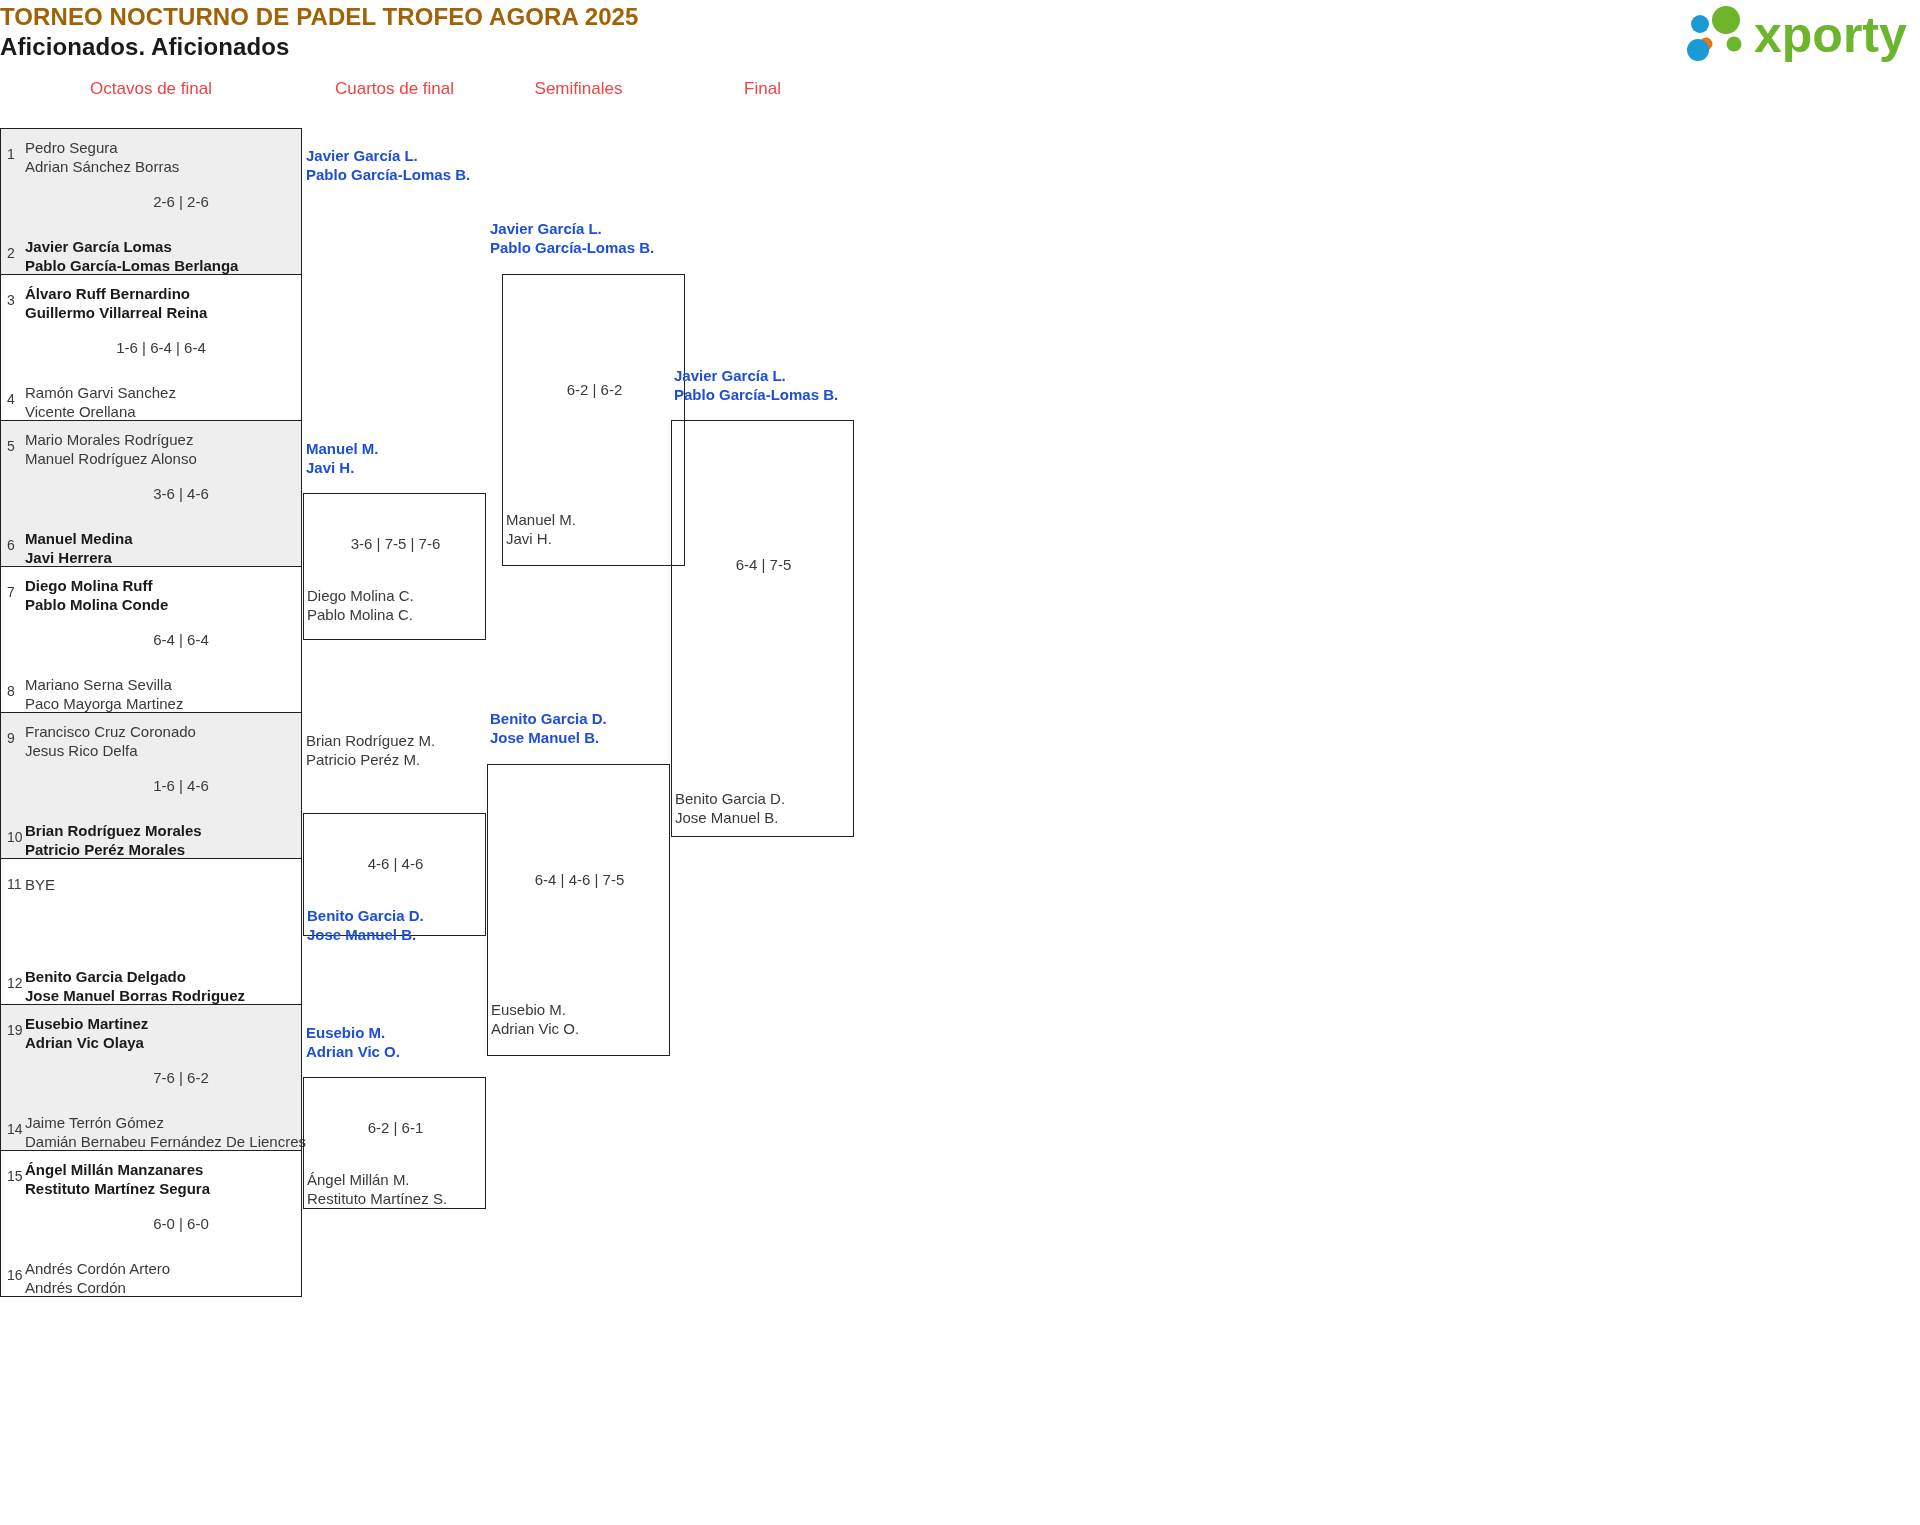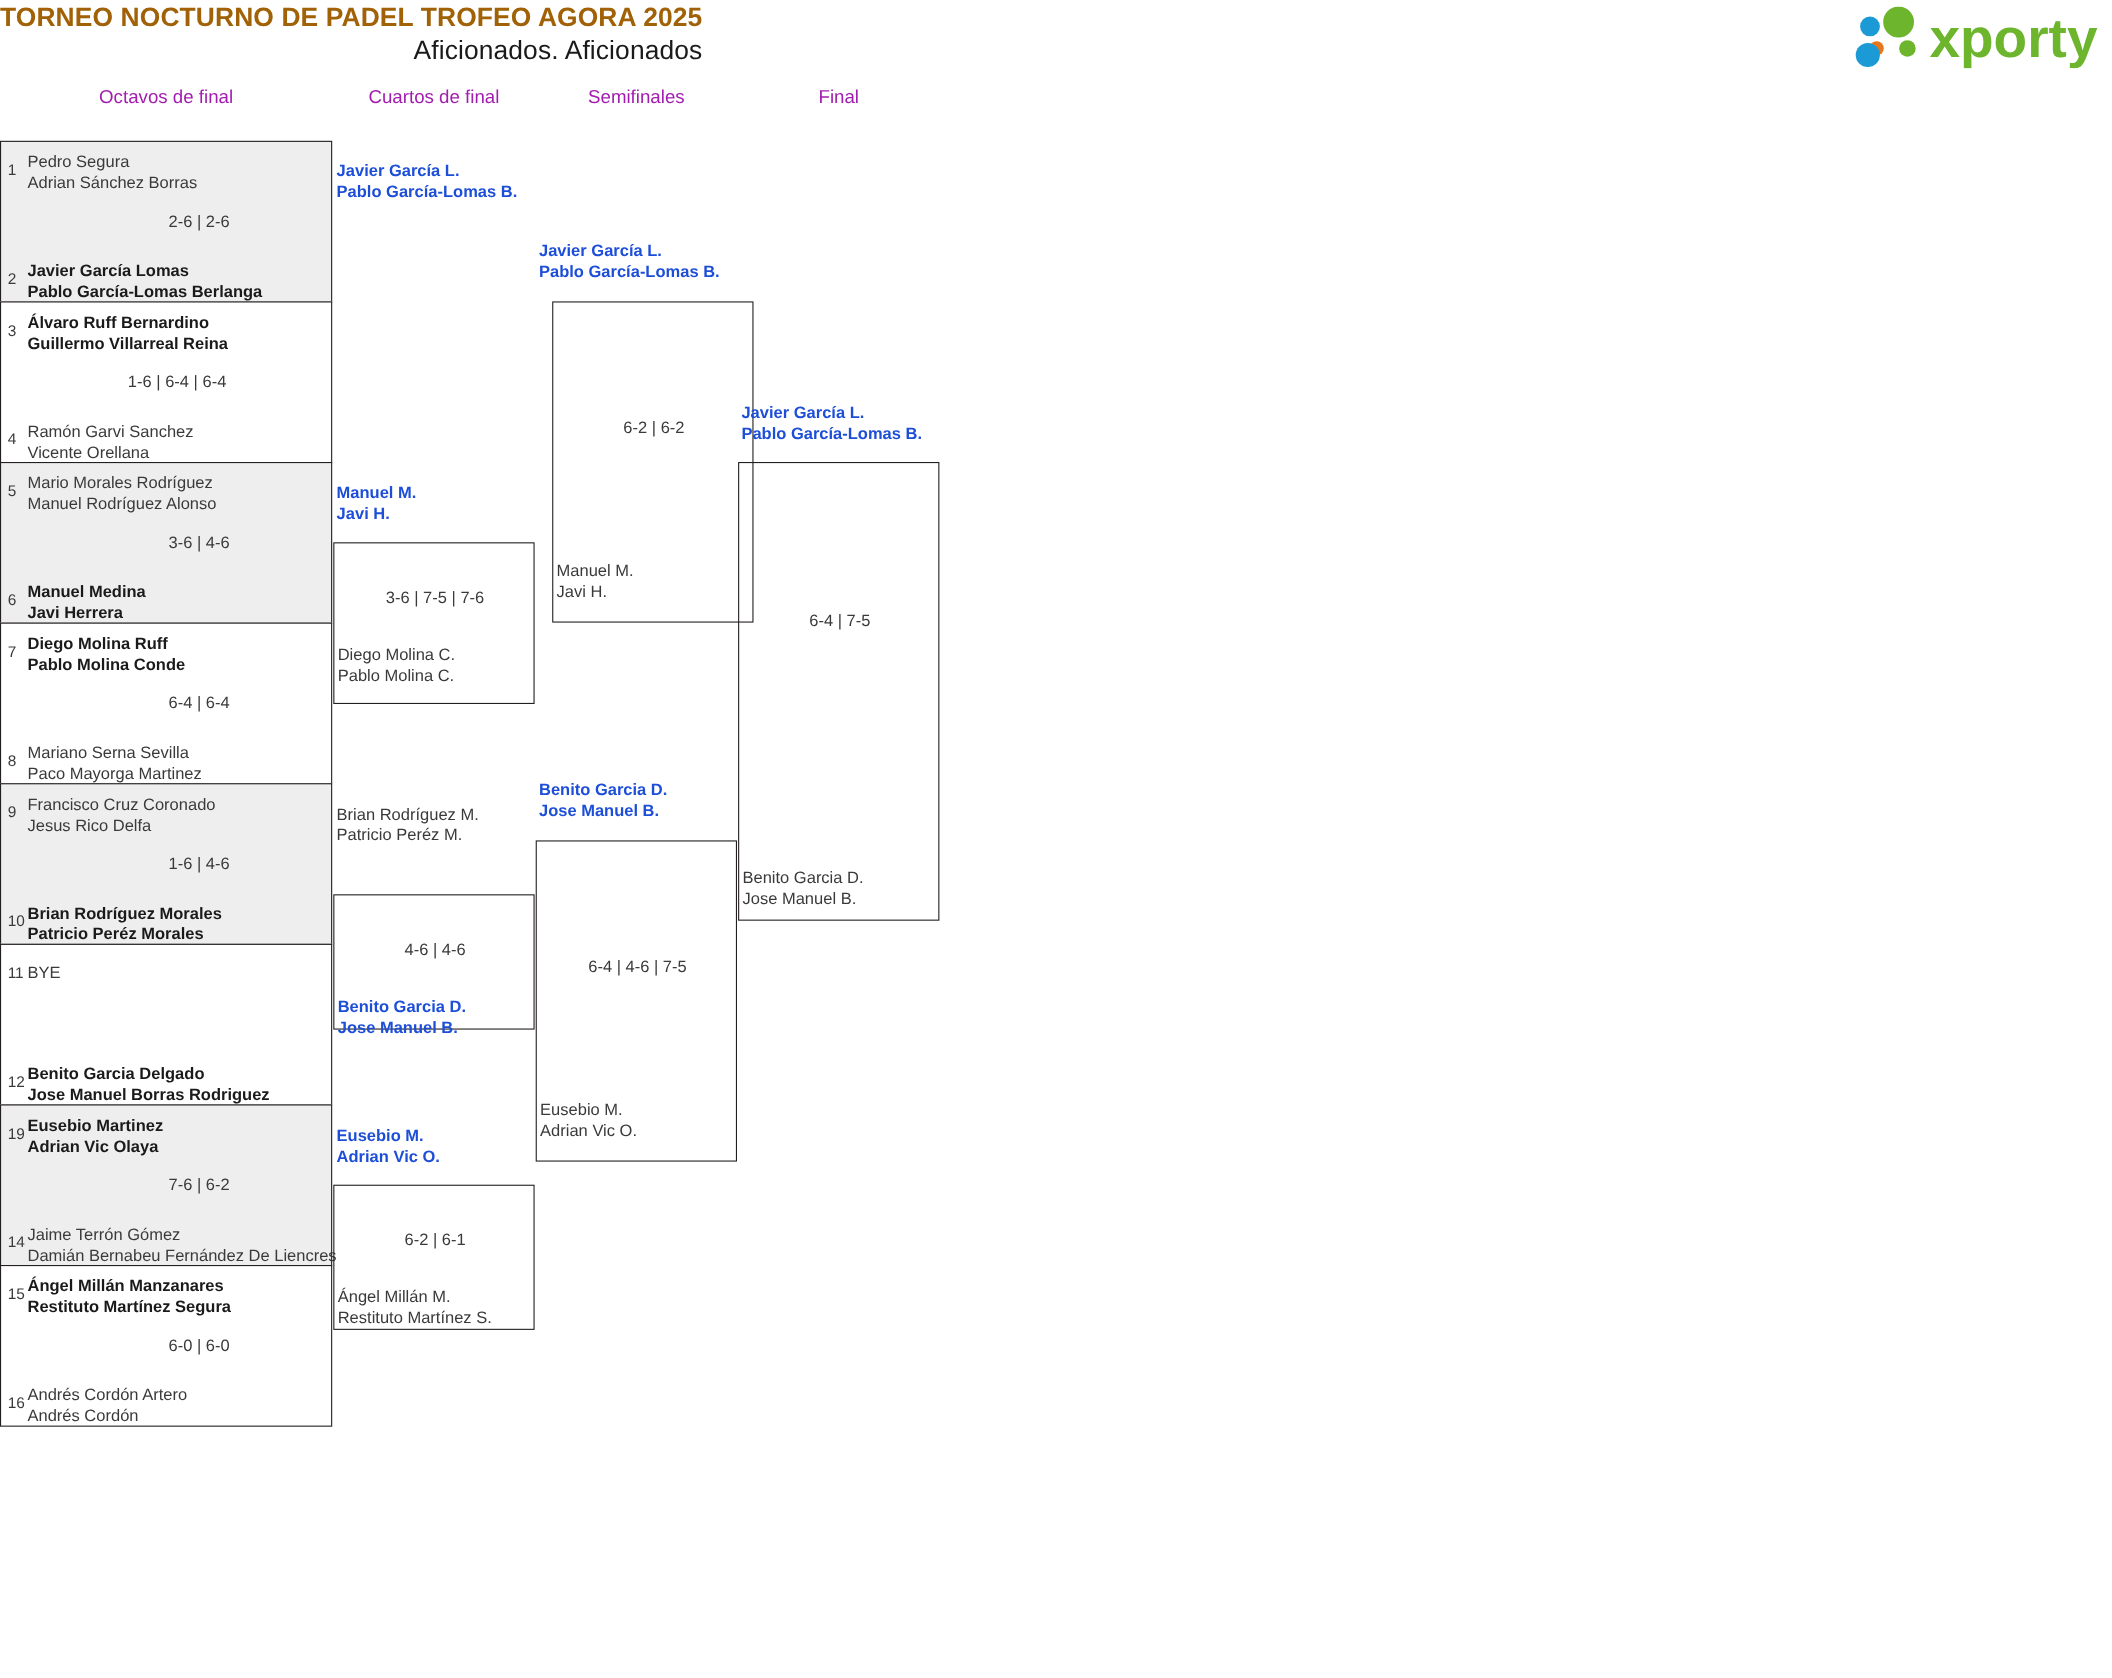--- a/index.html
+++ b/index.html
@@ -13,29 +13,29 @@
   }
   #root { position: relative; width: 1920px; height: 1525px; }
 
   
   .title-block { position: absolute; left: 0; top: 2px; }
   .title-line1 {
     font-size: 24px; font-weight: bold; letter-spacing: .1px;
     line-height: 30px; color: #a16207; white-space: nowrap;
   }
   .title-line2 {
-    font-size: 24px; font-weight: normal; letter-spacing: .1px;
-    line-height: 30px; color: #1a1a1a; white-space: nowrap; text-align: right;
+    font-size: 24px; font-weight: bold; letter-spacing: .1px;
+    line-height: 30px; color: #1a1a1a; white-space: nowrap;
   }
 
   .logo { position: absolute; right: 8px; top: 6px; height: 56px; display: flex; align-items: center; }
 
   
   .round-head {
-    position: absolute; font-size: 17px; color: #a21caf;
+    position: absolute; font-size: 17px; color: #ef4444;
     text-align: center; white-space: nowrap; top: 79px;
   }
 
   
   .seedbox {
     position: absolute;
     border: 1.3px solid #231f20;
     background: #ffffff;
   }
   .seedbox.shaded { background: #eeeeee; }

